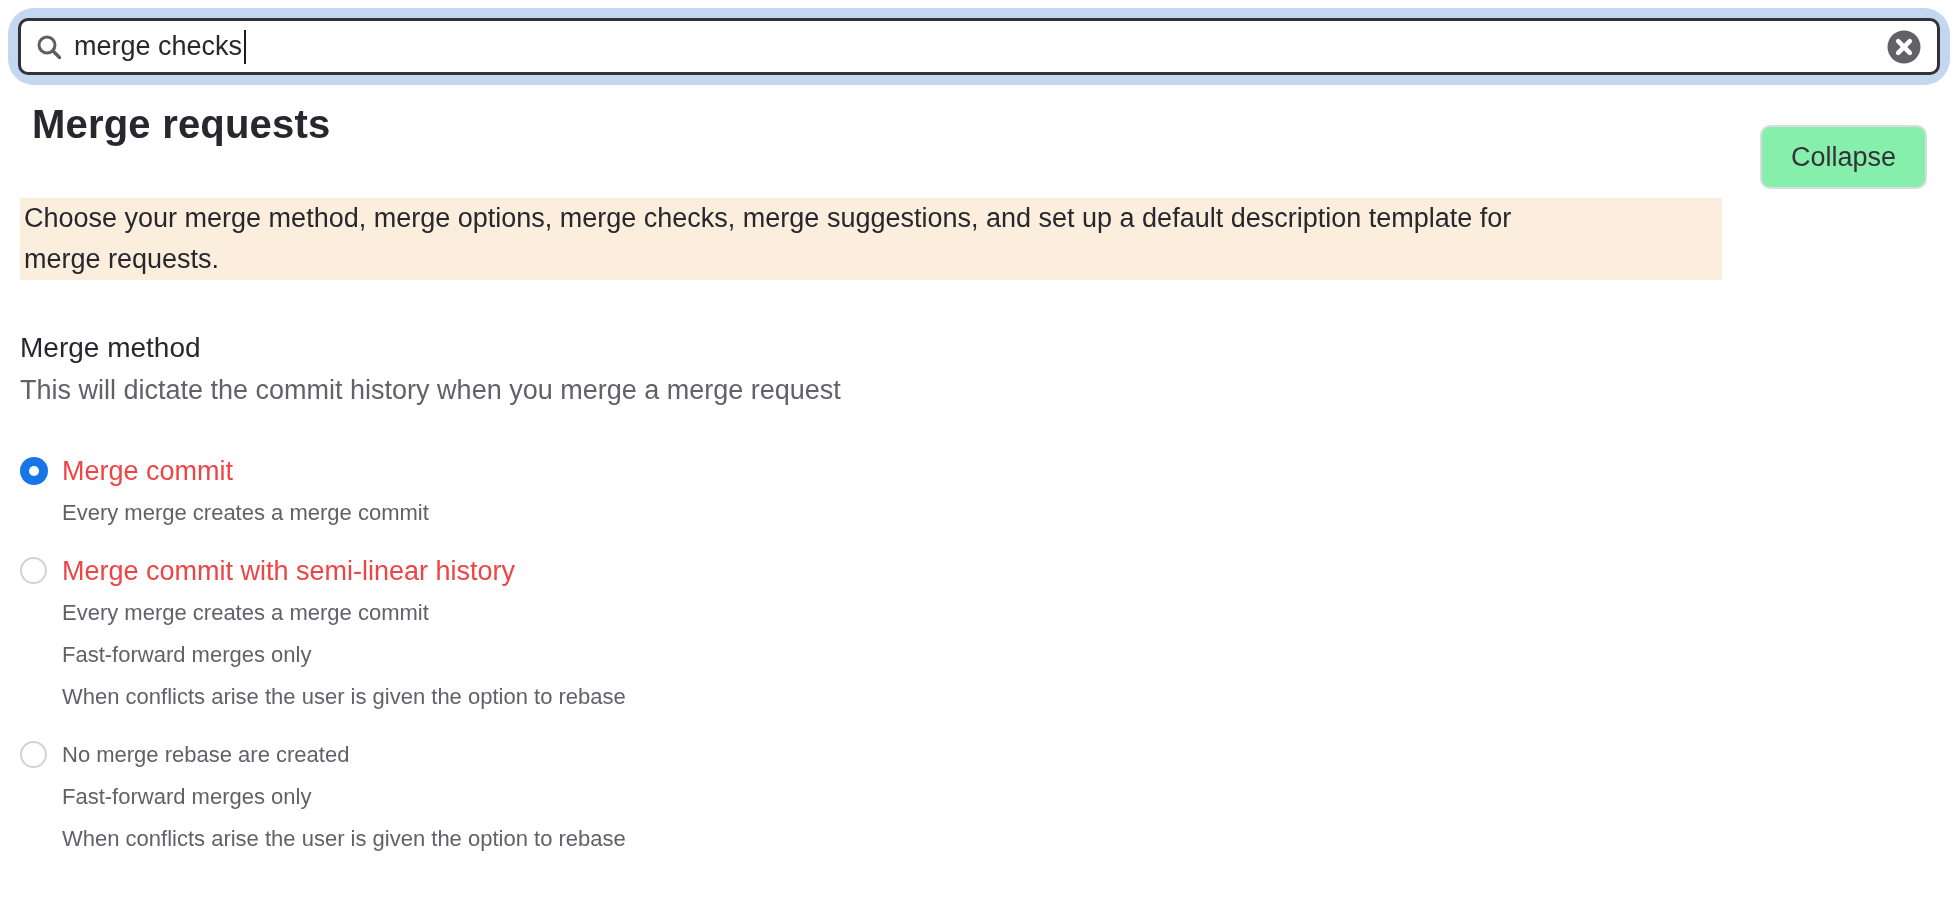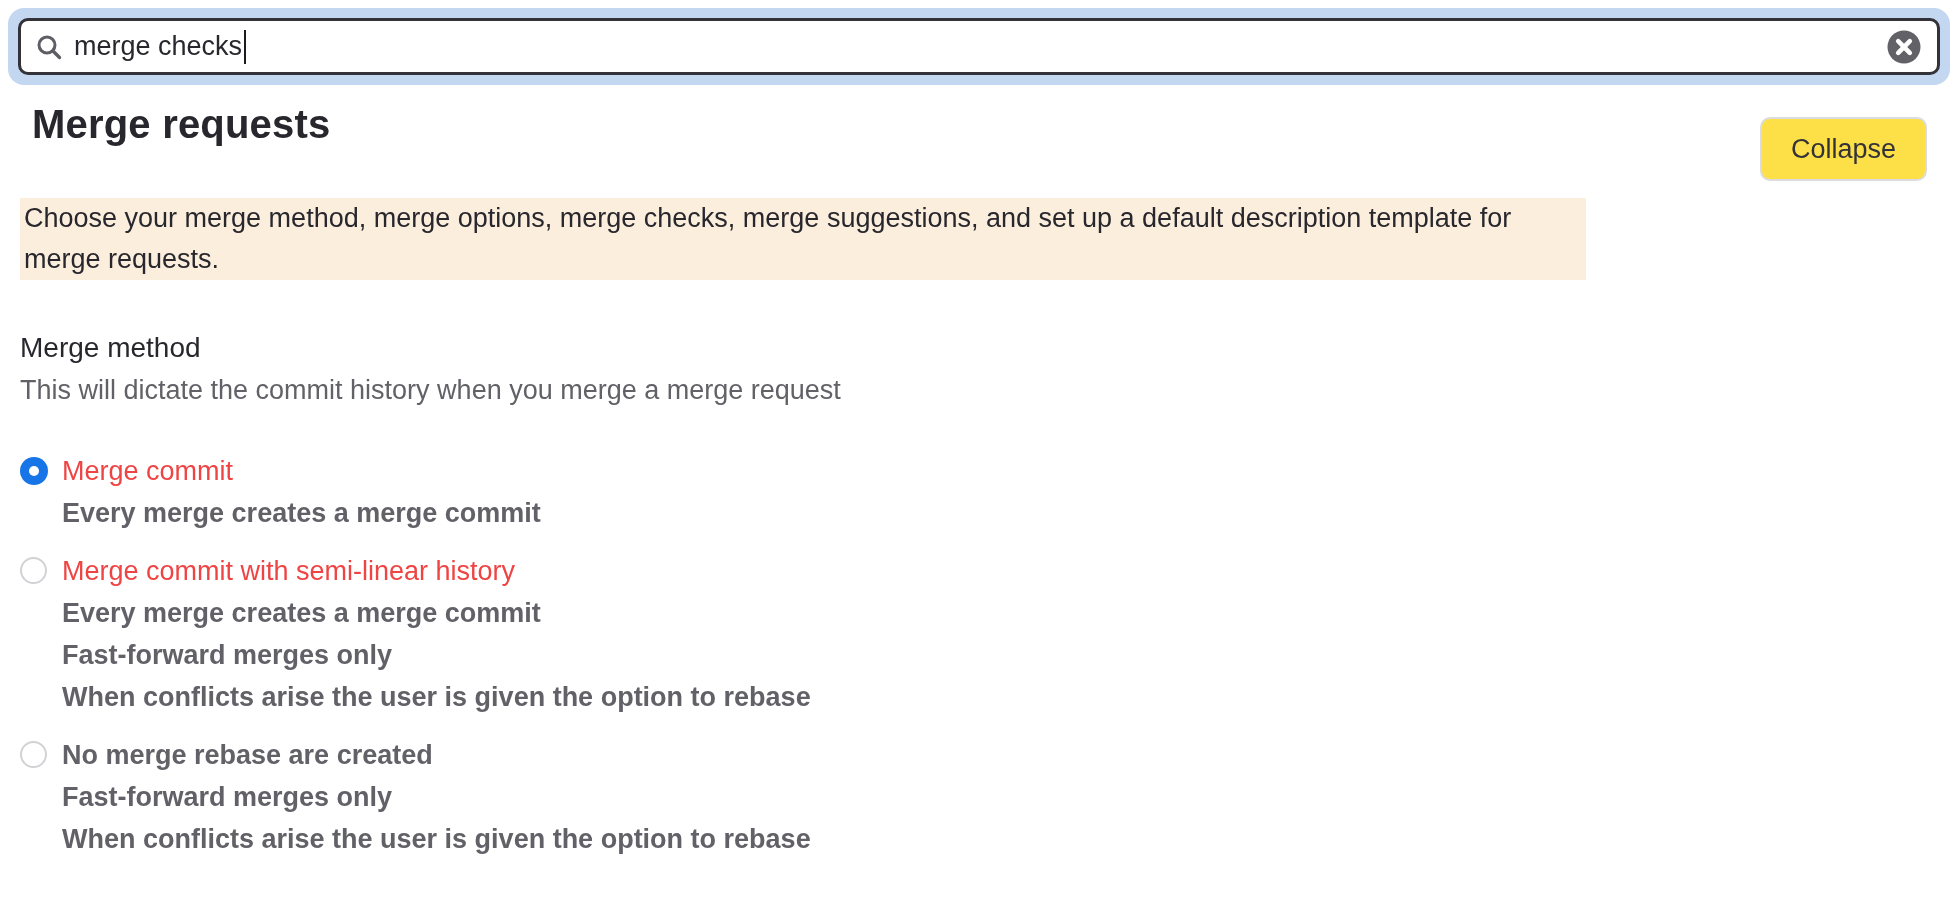--- a/index.html
+++ b/index.html
@@ -12,21 +12,21 @@
     overflow: hidden;
     font-family: "Liberation Sans", sans-serif;
     -webkit-font-smoothing: antialiased;
   }
 
   
   .search-ring {
     margin: 8px;
     width: 1942px;
     background: #c3d7f1;
-    border-radius: 16px;
+    border-radius: 26px;
     padding: 10px;
   }
   .search-input {
     background: #ffffff;
     border: 3px solid #333238;
     border-radius: 10px;
     height: 57px;
     display: flex;
     align-items: center;
     padding: 0 16px 0 15px;
@@ -76,36 +76,36 @@
     font-size: 40px;
     font-weight: 700;
     color: #28272d;
     margin: 12px;
     line-height: 44px;
     letter-spacing: 0.2px;
   }
   .collapse-btn {
     position: absolute;
     right: 0;
-    top: 15px;
+    top: 23px;
     height: 64px;
     padding: 0 29px;
     font-family: "Liberation Sans", sans-serif;
     font-size: 27px;
     color: #333238;
-    background: #fde047;
+    background: #86efac;
     border: 2px solid #dcdcde;
     border-radius: 10px;
     cursor: pointer;
   }
 
   
   .description {
     margin-left: 20px;
-    width: 1566px;
+    width: 1702px;
     background: #fbeedd;
     color: #28272d;
     font-size: 27px;
     line-height: 41px;
     padding-left: 4px;
   }
 
   
   .section { margin: 52px 0 0 20px; }
   .section-heading {
@@ -157,24 +157,23 @@
     background: #ffffff;
     border: 2px solid #d2d2d6;
   }
   .option-label {
     font-size: 27px;
     line-height: 42px;
     color: #ef4444;
     cursor: pointer;
   }
   .option-desc {
-    font-size: 27px;
+    font-size: 22px;
     line-height: 42px;
     color: #626168;
-    font-weight: bold;
   }
 </style>
 </head>
 <body>
 
 <div class="search-ring">
   <div class="search-input">
     <span class="search-icon-wrap">
       <svg width="26" height="26" viewBox="0 0 26 26" fill="none">
         <circle cx="11" cy="11" r="8" stroke="#5f5e65" stroke-width="3"></circle>

